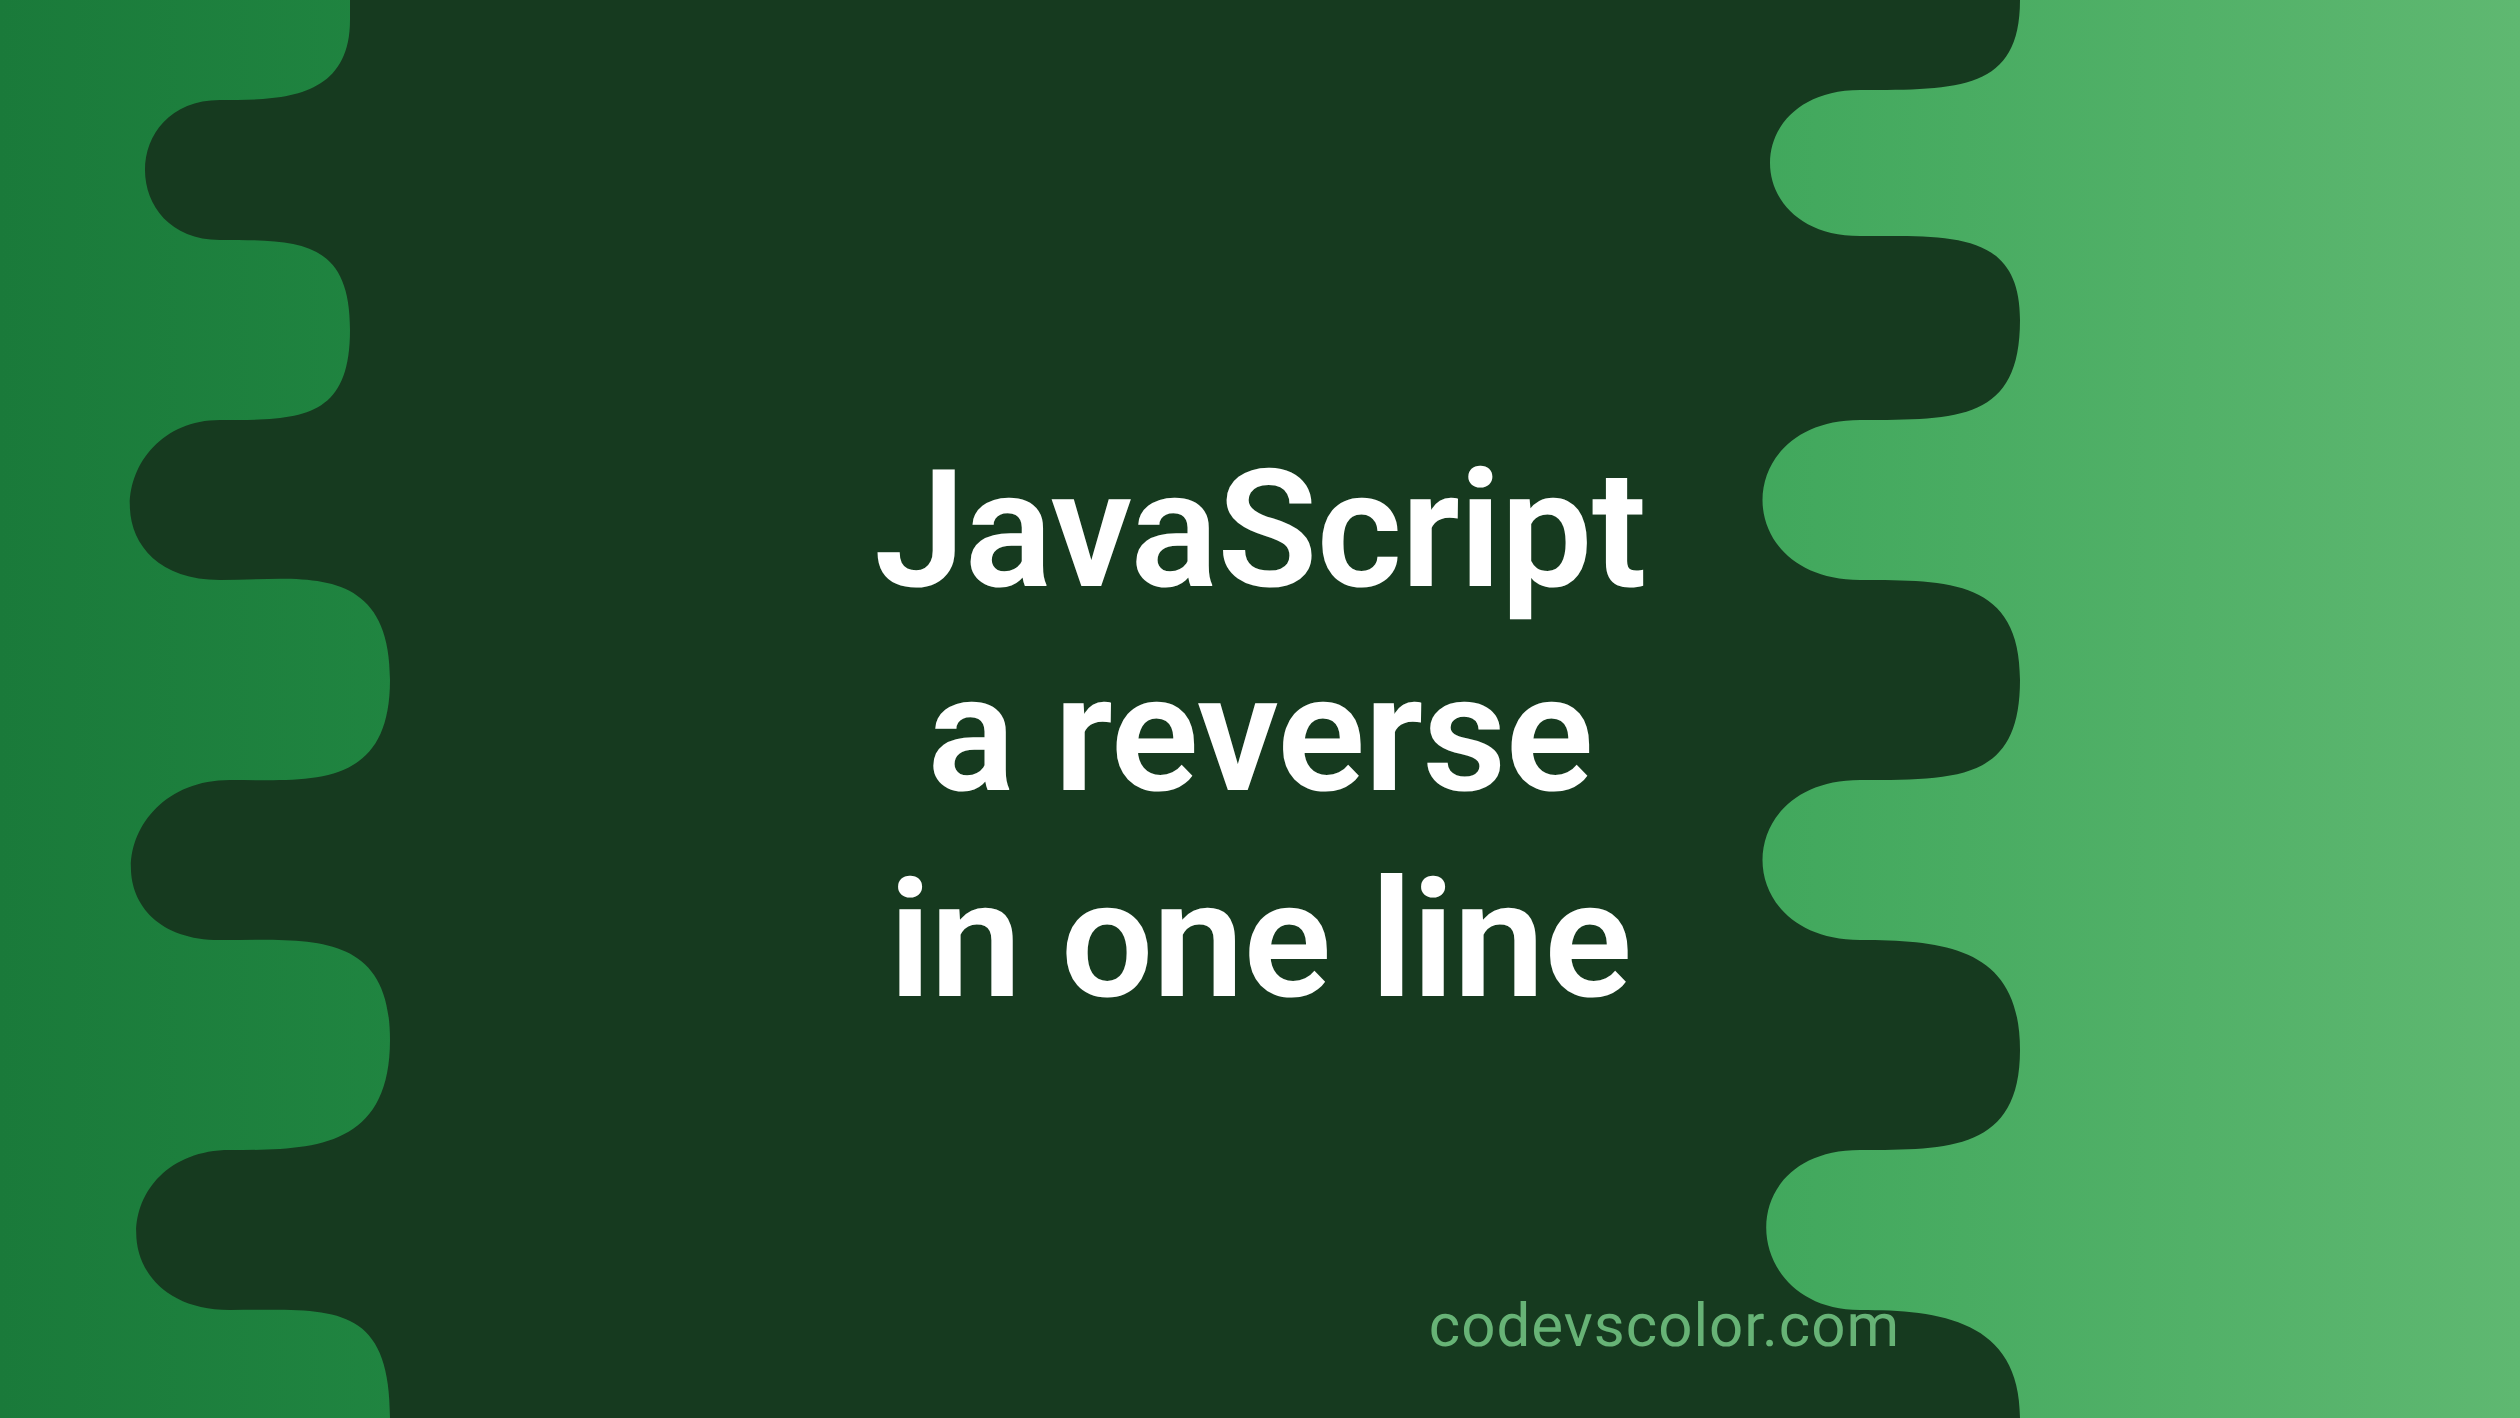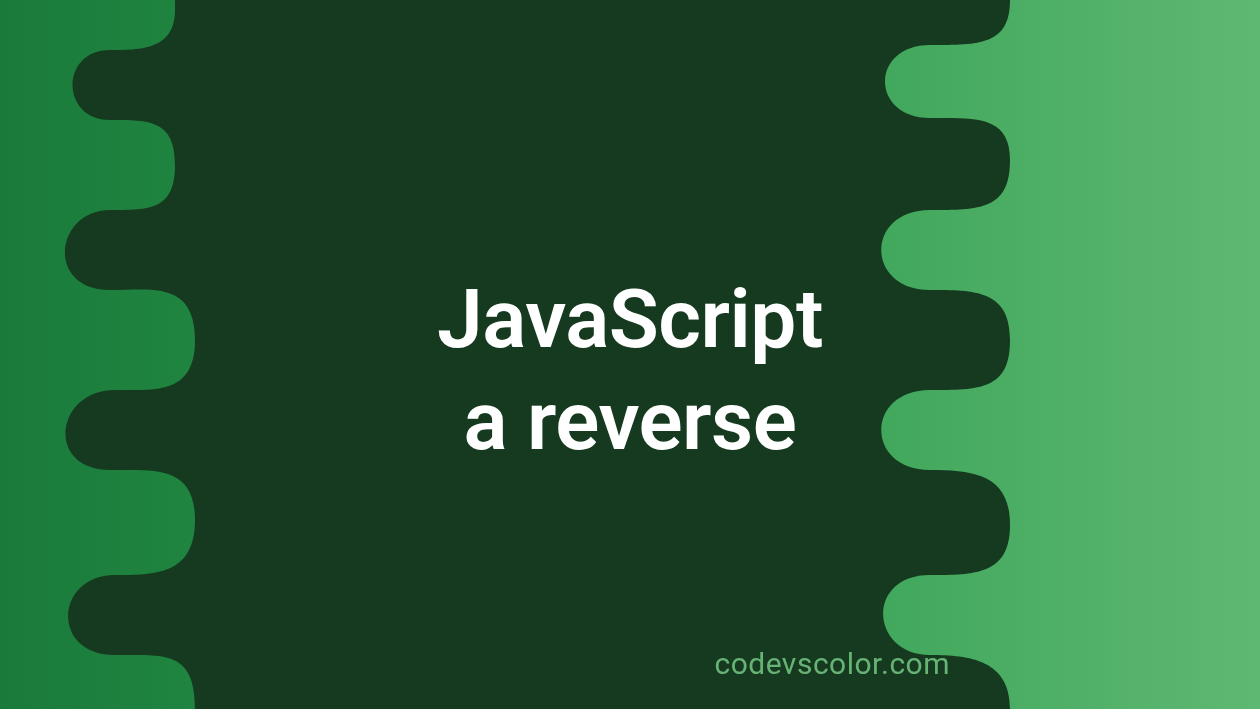--- a/index.html
+++ b/index.html
@@ -88,17 +88,18 @@
       C 870 118, 870 45, 930 45
       C 980 45, 1010 45, 1010 0
       Z
     "></path>
   </svg>
 
   <div class="content">
     <div class="title">
       <div>JavaScript</div>
       <div>a reverse</div>
+      <div>in one line</div>
     </div>
   </div>
 
   <div class="watermark">codevscolor.com</div>
 </div>
 
 </body></html>

